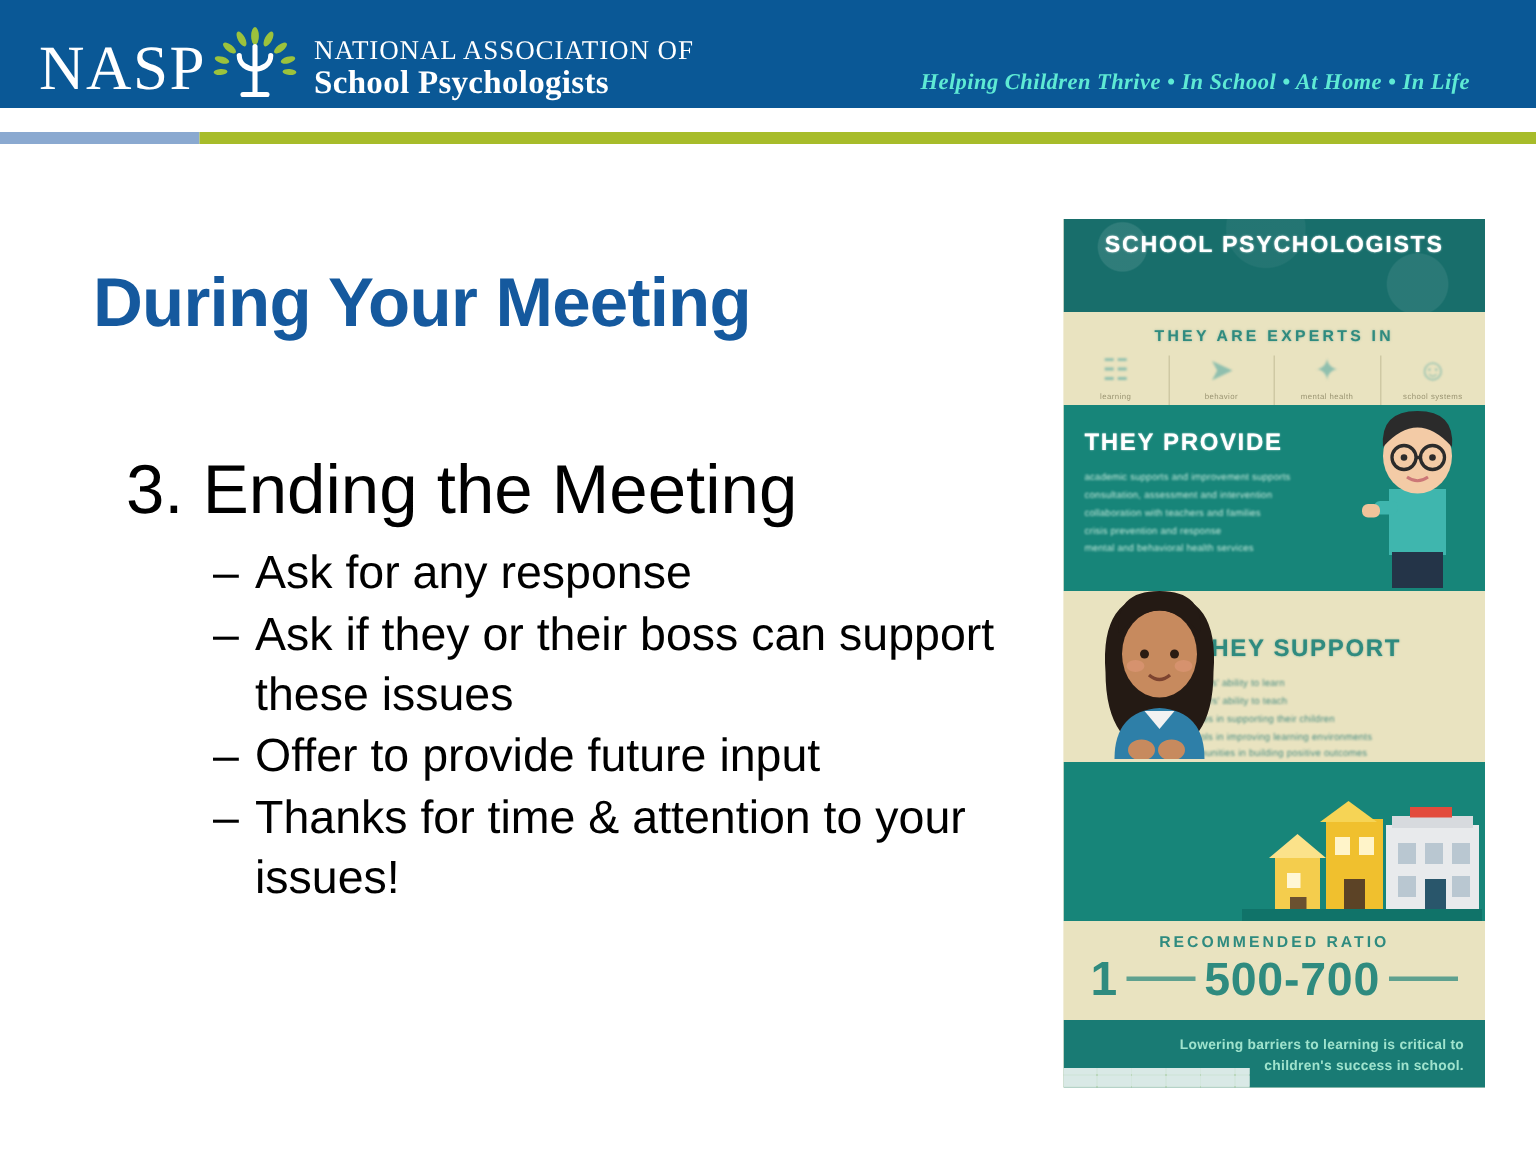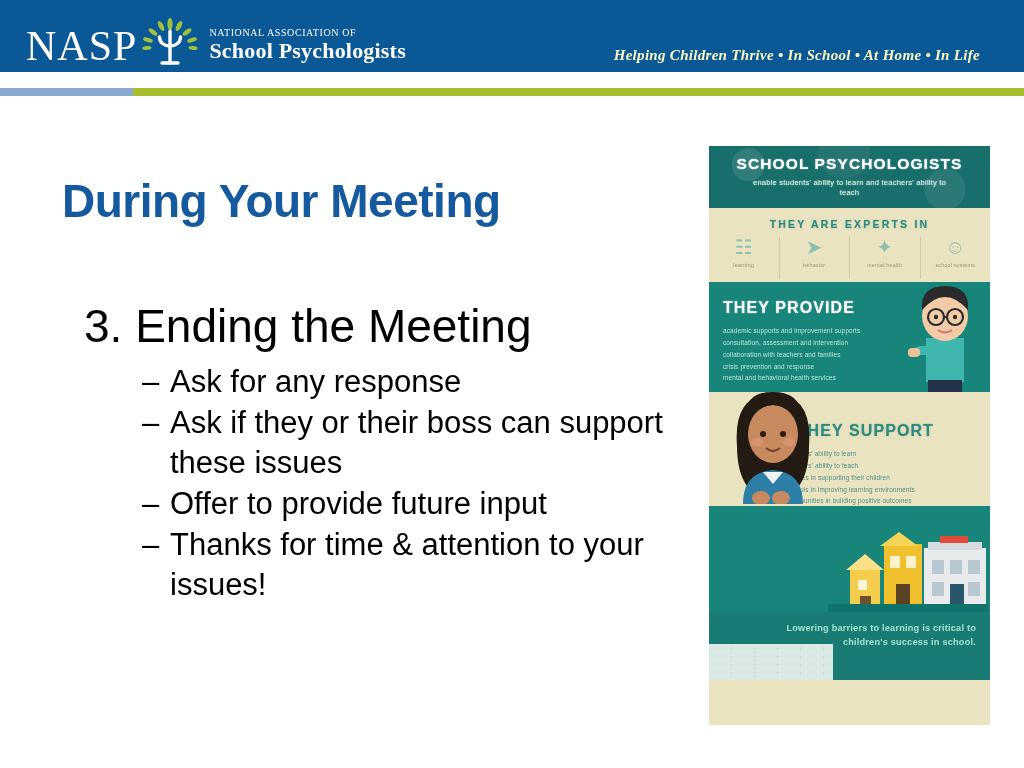--- a/index.html
+++ b/index.html
@@ -48,42 +48,42 @@
     height: 56px;
     margin-left: 4px;
   }
   .brand-mark svg { display: block; }
   .brand-words {
     margin-left: 10px;
     line-height: 1.05;
   }
   .brand-line1 {
     font-family: "Liberation Serif", serif;
-    font-size: 10px;
+    font-size: 18px;
     letter-spacing: 0.6px;
     color: #ffffff;
     font-weight: 400;
   }
   .brand-line2 {
     font-family: "Liberation Serif", serif;
     font-size: 22px;
     font-weight: 700;
     color: #ffffff;
     letter-spacing: 0.2px;
     margin-top: 1px;
   }
   .tagline {
     position: absolute;
     right: 44px;
     top: 47px;
     font-family: "Liberation Serif", serif;
     font-style: italic;
     font-weight: 700;
     font-size: 15px;
-    color: #fef9c3;
+    color: #5eead4;
     white-space: nowrap;
     letter-spacing: 0.3px;
   }
 
   
   .accent-strip {
     position: absolute;
     left: 0; top: 88px;
     width: 1024px;
     height: 8px;
@@ -186,21 +186,21 @@
     font-size: 7.6px;
     color: #cfe9df;
     line-height: 1.35;
     letter-spacing: .2px;
     text-shadow: 0 0 1.6px rgba(200,230,215,0.9);
     padding: 0 38px;
   }
 
   .ig-experts {
     background: #e9e3c0;
-    height: 74px;
+    height: 62px;
     text-align: center;
     padding-top: 10px;
   }
   .ig-h2 {
     font-size: 10.5px;
     font-weight: 700;
     color: #2f8b7f;
     letter-spacing: 2.2px;
     text-shadow: 0 0 1.5px rgba(60,140,125,0.55);
   }
@@ -225,21 +225,21 @@
   .ig-icon-label {
     margin-top: 5px;
     font-size: 5.2px;
     color: #9a9472;
     letter-spacing: .3px;
     filter: blur(0.5px);
   }
 
   .ig-provide {
     background: #178579;
-    height: 110px;
+    height: 124px;
     padding: 17px 0 0 14px;
     position: relative;
   }
   .ig-h3 {
     font-size: 16px;
     font-weight: 700;
     color: #ffffff;
     letter-spacing: 1.1px;
     text-shadow: 0 0 1.3px rgba(255,255,255,0.7);
   }
@@ -409,21 +409,20 @@
       <span class="dash">–</span>
       <span class="l2text">Thanks for time &amp; attention to your issues!</span>
     </li>
   </ul>
 </div>
 
 <div class="infographic">
 
   <div class="ig-band ig-top">
     <div class="ig-h1">SCHOOL PSYCHOLOGISTS</div>
-    <div class="ig-sub">enable students' ability to learn and teachers' ability to teach</div>
   </div>
 
   <div class="ig-band ig-experts">
     <div class="ig-h2">THEY ARE EXPERTS IN</div>
     <div class="ig-icons">
       <div class="ig-icon-cell">
         <div class="ig-icon-glyph">☷</div>
         <div class="ig-icon-label">learning</div>
       </div>
       <div class="ig-icon-cell">
@@ -508,20 +507,29 @@
       <rect x="78" y="30" width="10" height="12" fill="#fff4c9"></rect>
       <rect x="68" y="58" width="14" height="28" fill="#5c4326"></rect>
       <rect x="22" y="42" width="30" height="44" fill="#f4cd4d"></rect>
       <path d="M18 44 l19 -16 l19 16 z" fill="#fbe28a"></path>
       <rect x="30" y="54" width="9" height="10" fill="#fff7d6"></rect>
       <rect x="32" y="70" width="11" height="16" fill="#6b5130"></rect>
       <rect x="0" y="78" width="160" height="8" fill="#107369"></rect>
     </svg>
   </div>
 
+  <div class="ig-band ig-ratio">
+    <div class="ig-ratio-label">RECOMMENDED RATIO</div>
+    <div class="ig-ratio-row">
+      <span class="ig-ratio-one">1</span>
+      <span class="ig-ratio-dash"></span>
+      <span class="ig-ratio-num">500-700</span>
+      <span class="ig-ratio-dash"></span>
+    </div>
+  </div>
 
   <div class="ig-band ig-message">
     <div class="ig-msg-text">Lowering barriers to learning is critical to</div>
     <div class="ig-msg-text">children's success in school.</div>
 
     <div class="ig-bricks"></div>
   </div>
 
 </div>
 

